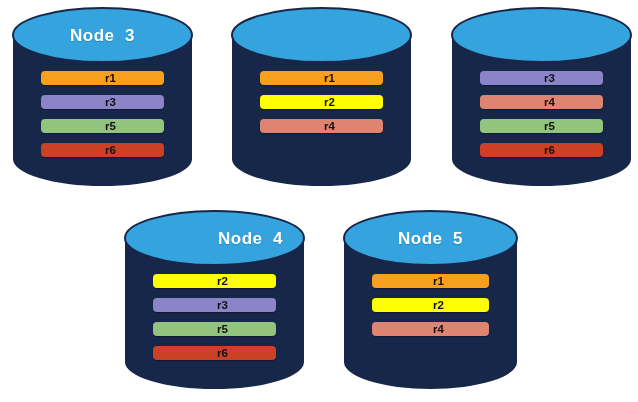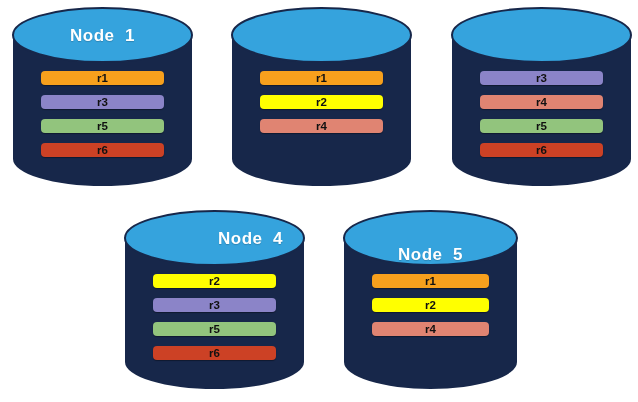--- a/index.html
+++ b/index.html
@@ -47,41 +47,41 @@
   }
   .replica {
     position: relative;
     height: 14px;
     border-radius: 4px;
     margin-bottom: 10px;
     box-shadow: 0 1px 1px rgba(0,0,0,0.35);
   }
   .replica-label {
     position: absolute;
-    left: 0;
+    left: 8px;
     top: 0;
     width: 100%;
     height: 30px;
     line-height: 14px;
     text-align: center;
     font-size: 11.5px;
     font-weight: bold;
     color: #111111;
   }
 </style>
 </head>
 <body style="background: rgb(255, 255, 255);">
 
 <div id="stage">
     <div class="node" style="left: 13px; top: 8px; width: 179px; height: 178px;">
       <svg class="cyl-svg" width="179" height="178" viewBox="0 0 179 178">
         <path d="M 0 27 L 0 151 A 89.5 27 0 0 0 179 151 L 179 27 A 89.5 27 0 0 1 0 27 Z" fill="#17274a"></path>
         <ellipse cx="89.5" cy="27" rx="89.5" ry="27" fill="#35a3dd" stroke="#17274a" stroke-width="2"></ellipse>
       </svg>
-      <div class="node-title" style="top: 18px;">Node  1</div>
+      <div class="node-title" style="top: 18px;">Node  3</div>
       <div class="replica-stack" style="top: 63px; padding-left: 28px; padding-right: 28px; box-sizing: border-box;">
         <div class="replica" style="background: rgb(247, 160, 29);">
           <span class="replica-label">r1</span>
         </div>
         <div class="replica" style="background: rgb(139, 132, 200);">
           <span class="replica-label">r3</span>
         </div>
         <div class="replica" style="background: rgb(146, 196, 125);">
           <span class="replica-label">r5</span>
         </div>
@@ -146,21 +146,21 @@
         <div class="replica" style="background: rgb(204, 65, 37);">
           <span class="replica-label">r6</span>
         </div>
       </div>
     </div>
     <div class="node" style="left: 344px; top: 211px; width: 173px; height: 178px;">
       <svg class="cyl-svg" width="173" height="178" viewBox="0 0 173 178">
         <path d="M 0 27 L 0 151 A 86.5 27 0 0 0 173 151 L 173 27 A 86.5 27 0 0 1 0 27 Z" fill="#17274a"></path>
         <ellipse cx="86.5" cy="27" rx="86.5" ry="27" fill="#35a3dd" stroke="#17274a" stroke-width="2"></ellipse>
       </svg>
-      <div class="node-title" style="top: 18px; margin-top: 16px;">Node  5</div>
+      <div class="node-title" style="top: 18px;">Node  5</div>
       <div class="replica-stack" style="top: 63px; padding-left: 28px; padding-right: 28px; box-sizing: border-box;">
         <div class="replica" style="background: rgb(247, 160, 29);">
           <span class="replica-label">r1</span>
         </div>
         <div class="replica" style="background: rgb(255, 255, 0);">
           <span class="replica-label">r2</span>
         </div>
         <div class="replica" style="background: rgb(224, 132, 114);">
           <span class="replica-label">r4</span>
         </div>

